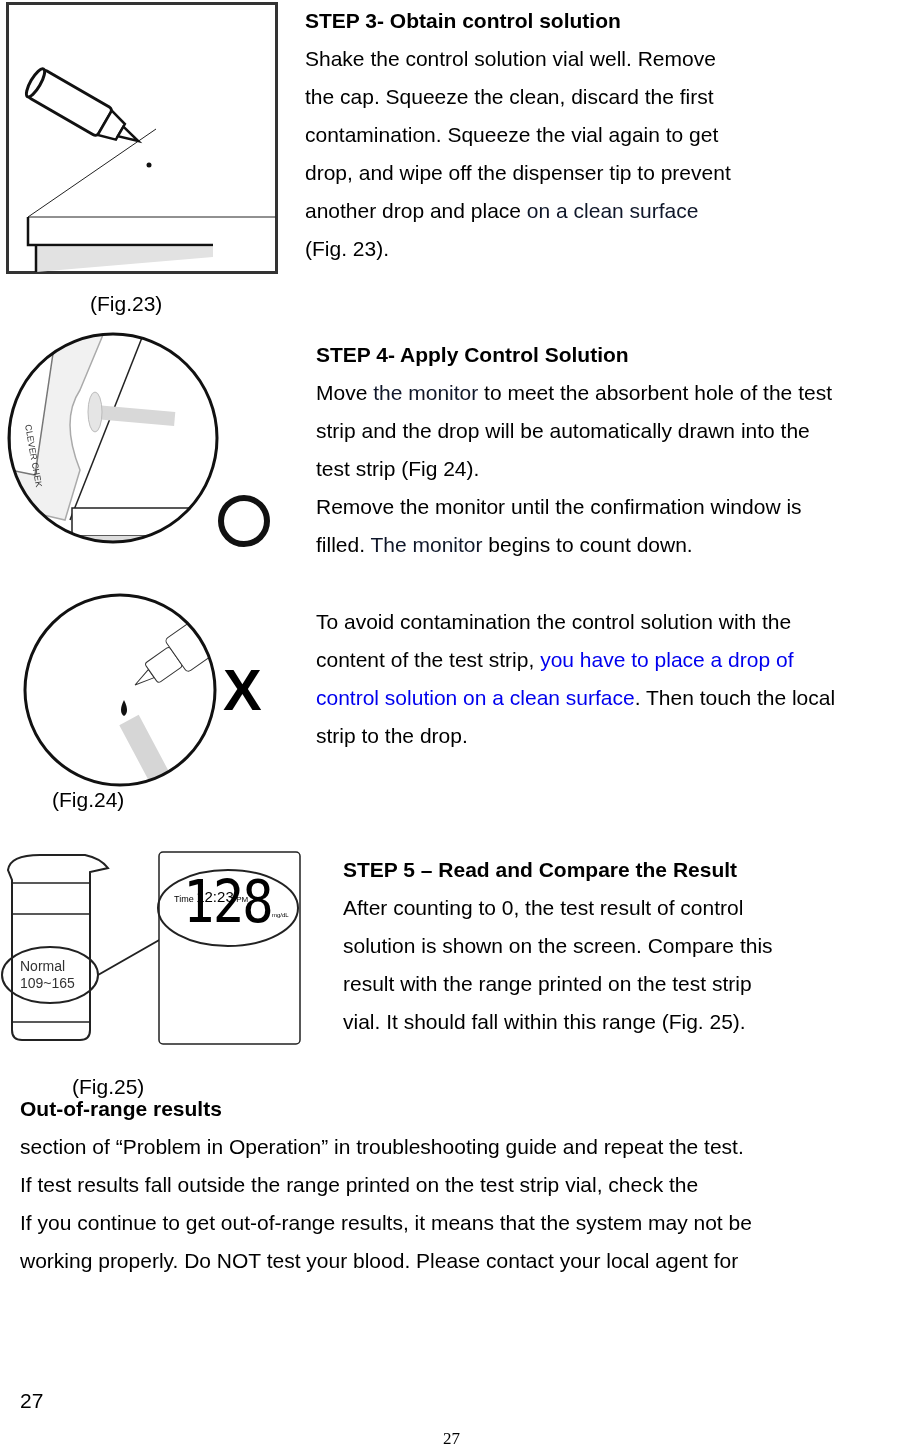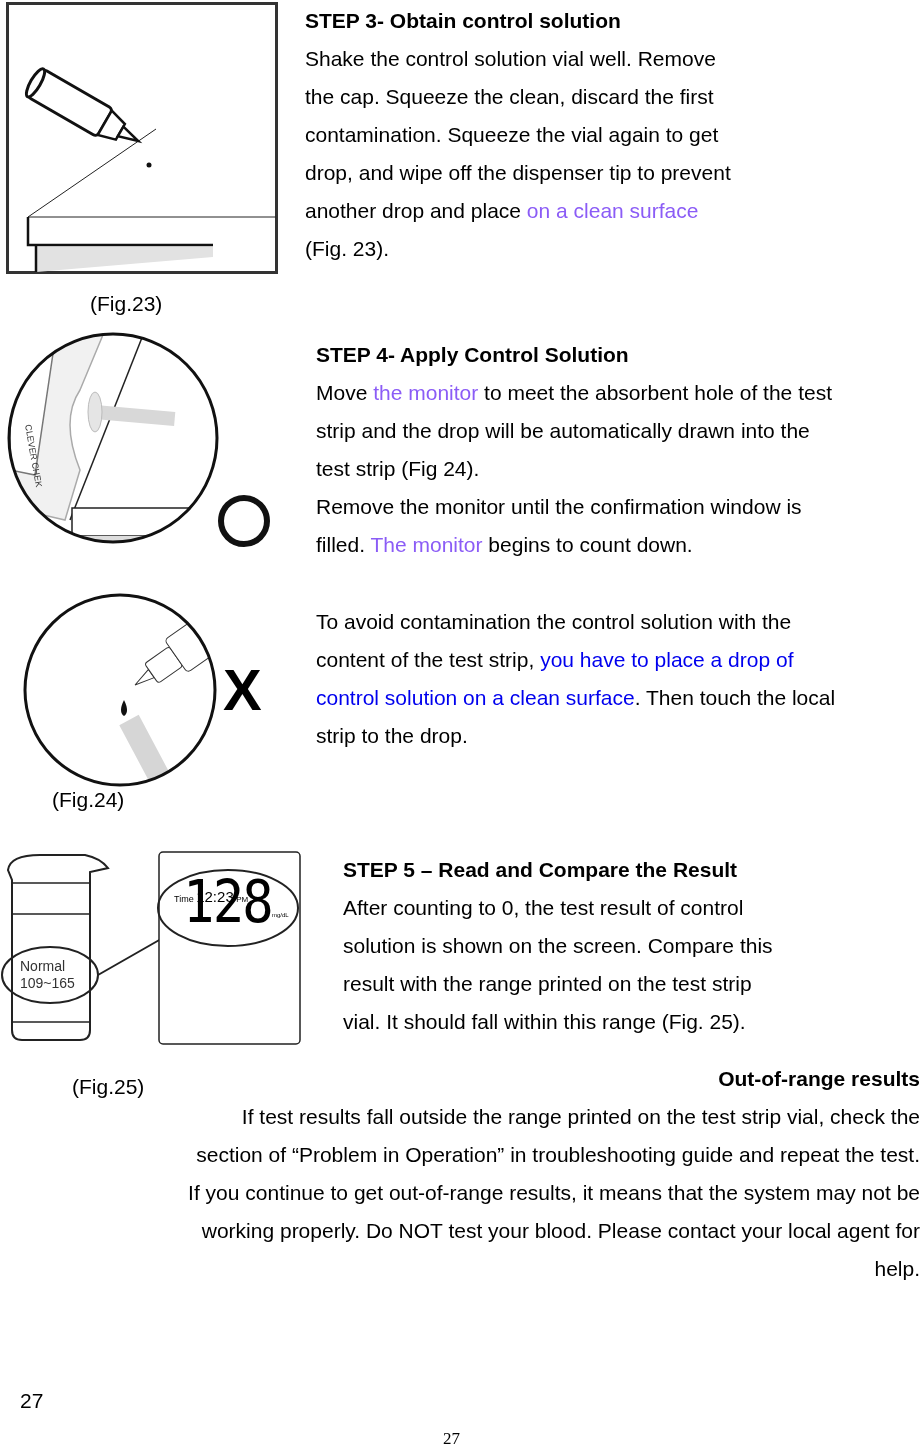--- a/index.html
+++ b/index.html
@@ -3,21 +3,21 @@
   <meta charset="utf-8">
   <style>
     html, body { margin: 0; padding: 0; background: #ffffff; }
     body {
       width: 923px; height: 1447px; position: relative; overflow: hidden;
       font-family: "Liberation Sans", sans-serif; color: #000;
     }
     .abs { position: absolute; }
     .para { font-size: 21px; line-height: 38px; }
     .heading { font-weight: bold; }
-    .magenta { color: #8b5cf6; }
+    .magenta { color: #0f172a; }
     .blue { color: #0000ee; margin-top: 26px; }
     .caption { font-size: 21px; }
     .fig { position: absolute; }
     .pn-sans { font-size: 21px; }
     .pn-serif { font-family: "Liberation Serif", serif; font-size: 17px; }
   </style>
 </head>
 <body>
 
 <div class="fig" style="left:6px;top:2px;width:272px;height:272px;">
@@ -140,23 +140,22 @@
 </div>
 
 <div class="abs para" style="left:343px;top:851px;width:580px;white-space:nowrap;">
   <div class="heading">STEP 5 – Read and Compare the Result</div>
   <div>After counting to 0, the test result of control</div>
   <div>solution is shown on the screen. Compare this</div>
   <div>result with the range printed on the test strip</div>
   <div>vial. It should fall within this range (Fig. 25).</div>
 </div>
 
-<div class="abs para" style="left:20px;top:1060px;width:900px;white-space:nowrap;text-align:right;">
+<div class="abs para" style="left:20px;top:1090px;width:900px;white-space:nowrap;">
   <div class="heading">Out-of-range results</div>
+  <div>section of “Problem in Operation” in troubleshooting guide and repeat the test.</div>
   <div>If test results fall outside the range printed on the test strip vial, check the</div>
-  <div>section of “Problem in Operation” in troubleshooting guide and repeat the test.</div>
   <div>If you continue to get out-of-range results, it means that the system may not be</div>
   <div>working properly. Do NOT test your blood. Please contact your local agent for</div>
-  <div>help.</div>
 </div>
 
 <div class="abs pn-sans" style="left:20px;top:1389px;">27</div>
 <div class="abs pn-serif" style="left:443px;top:1429px;">27</div>
 
 </body></html>

